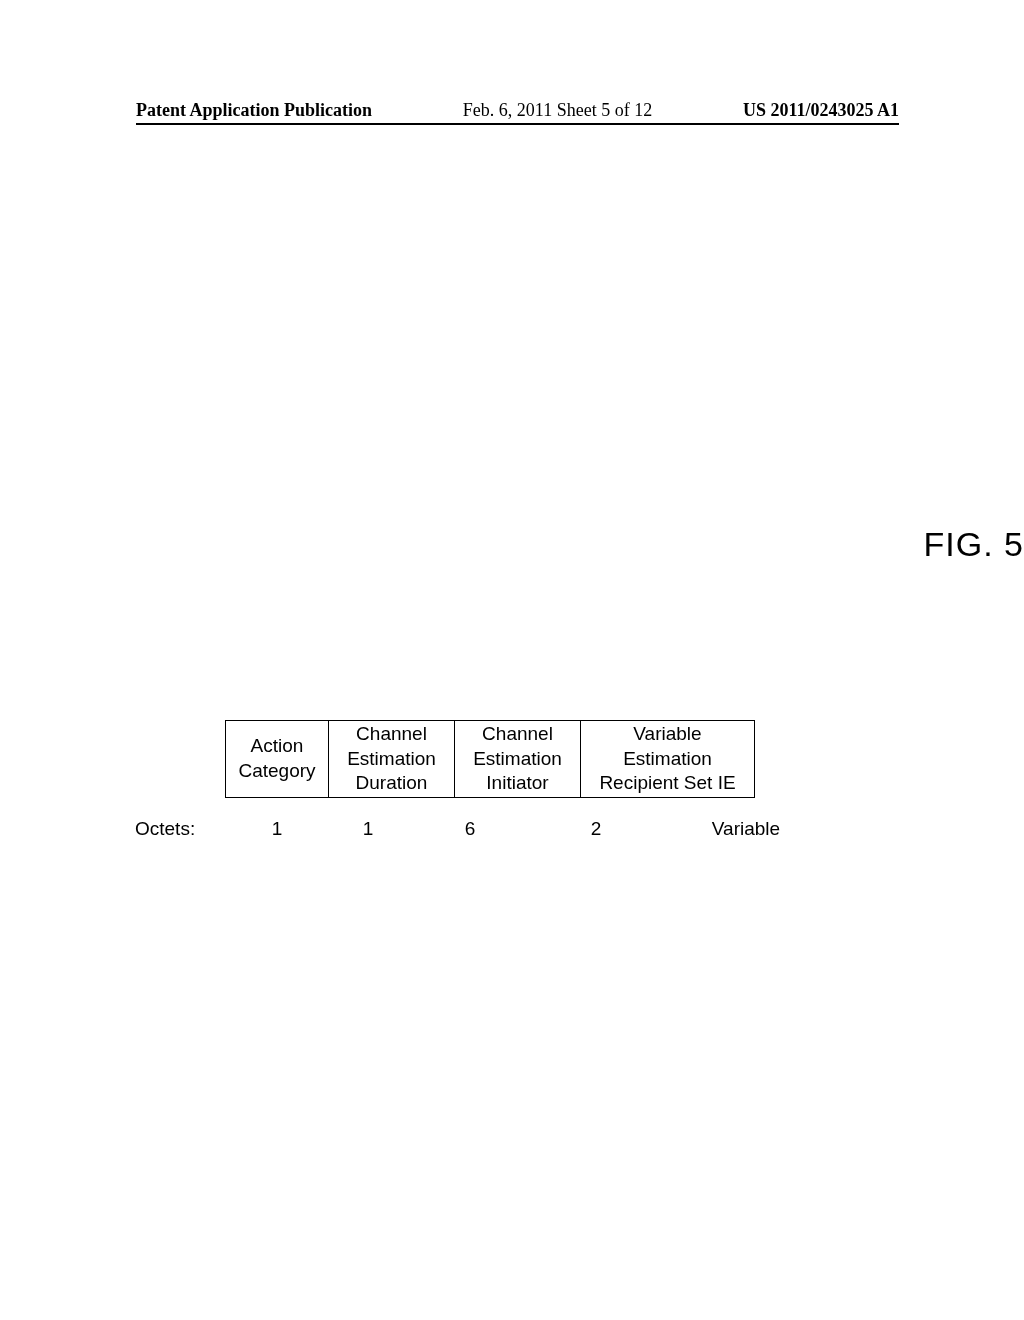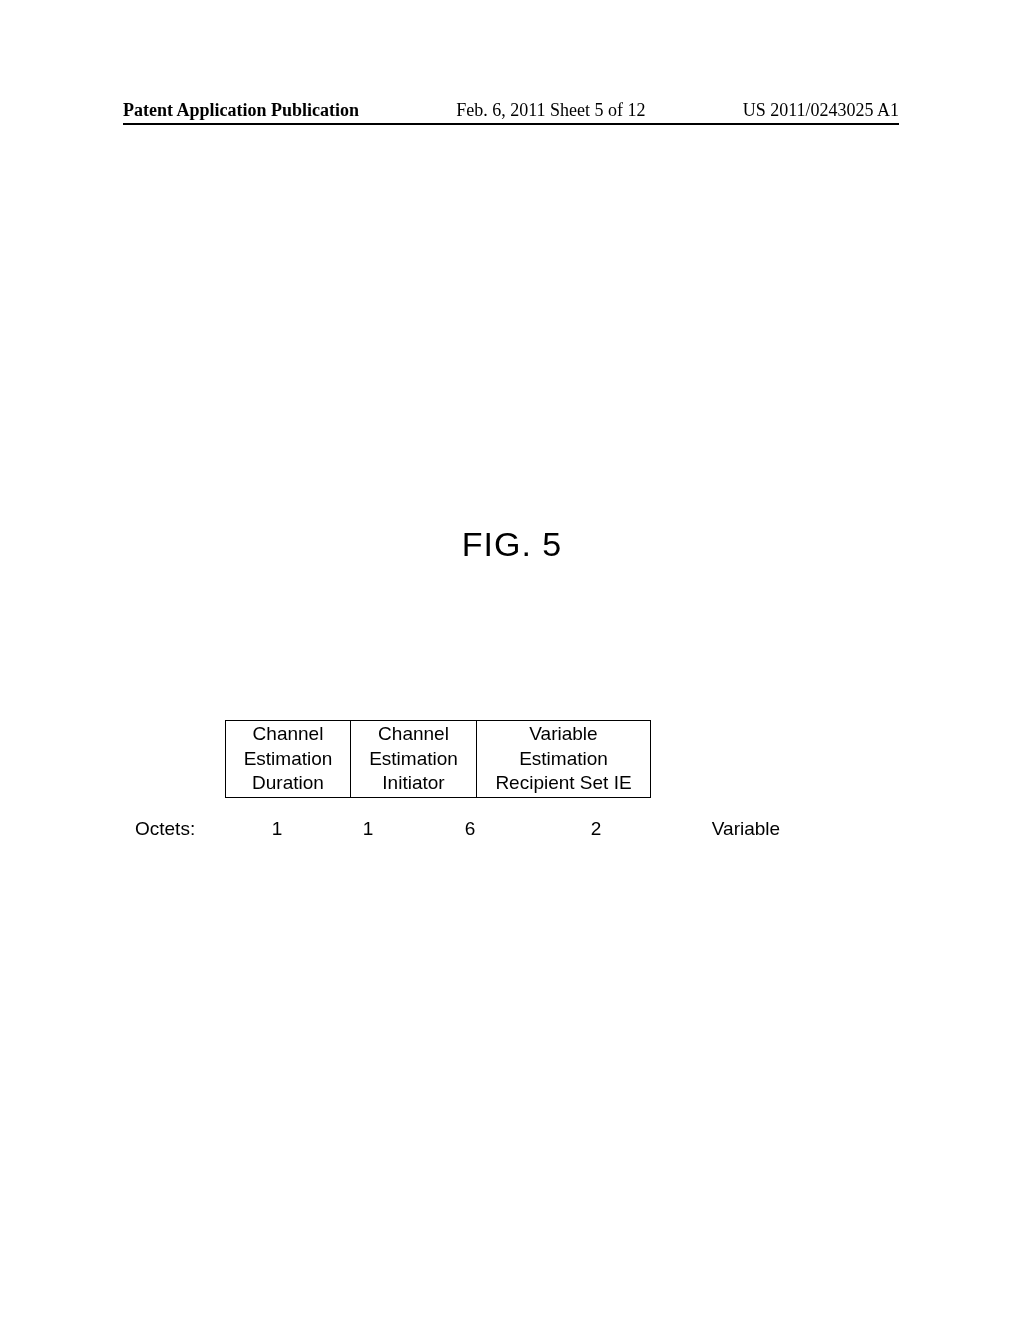--- a/index.html
+++ b/index.html
@@ -10,46 +10,46 @@
     body {
       width: 1024px;
       height: 1320px;
       background: white;
       font-family: "Times New Roman", Times, serif;
       position: relative;
     }
     .header-wrap {
       position: absolute;
       top: 100px;
-      left: 123px;
+      left: 136px;
       right: 125px;
     }
     .header-line {
       display: flex;
       justify-content: space-between;
       align-items: baseline;
       border-bottom: 2px solid #000;
       padding-bottom: 2px;
       font-size: 18px;
     }
     .header-left {
       font-weight: bold;
     }
     .header-center {
       font-weight: normal;
     }
     .header-right {
-      font-weight: normal;
+      font-weight: bold;
     }
     .figure-title {
       position: absolute;
       top: 525px;
       left: 0;
       right: 0;
-      text-align: center;
+      text-align: right;
       font-size: 34px;
       font-family: sans-serif;
       letter-spacing: 1px;
     }
     .diagram-area {
       position: absolute;
       top: 720px;
       left: 135px;
       right: 125px;
       font-family: sans-serif;
@@ -105,20 +105,21 @@
     <span class="header-left">Patent Application Publication</span>
     <span class="header-center">Feb. 6, 2011   Sheet 5 of 12</span>
     <span class="header-right">US 2011/0243025 A1</span>
   </div>
 </div>
 
 <div class="figure-title">FIG. 5</div>
 
 <div class="diagram-area">
   <div class="field-row">
+    <div class="field-cell c1">Action Category</div>
     <div class="field-cell c4">Channel Estimation Duration</div>
     <div class="field-cell c3">Channel Estimation Initiator</div>
     <div class="field-cell c5">Variable Estimation Recipient Set IE</div>
   </div>
   <div class="octets-row">
     <div class="octets-label">Octets:</div>
     <div class="octet-cell o1">1</div>
     <div class="octet-cell o2">1</div>
     <div class="octet-cell o3">6</div>
     <div class="octet-cell o4">2</div>

